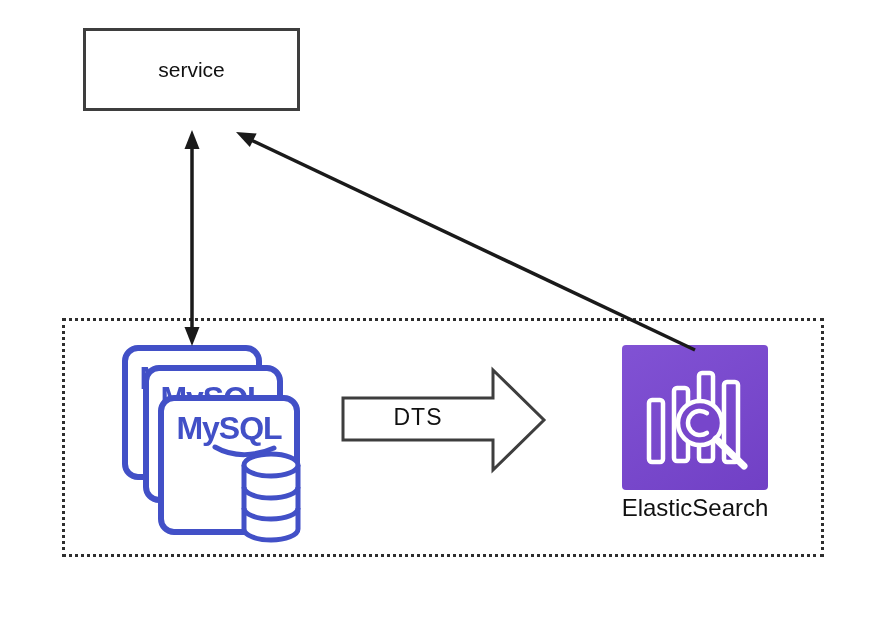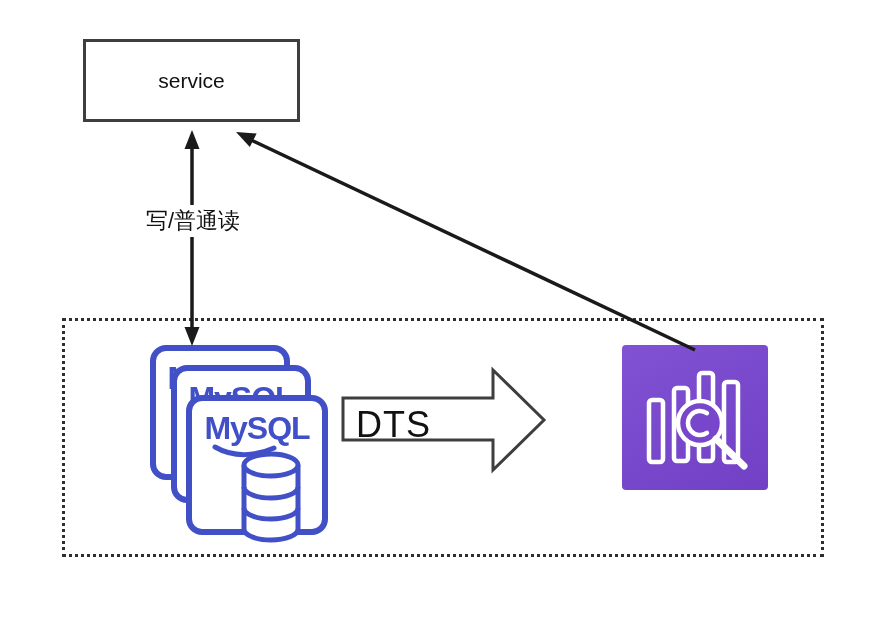--- a/index.html
+++ b/index.html
@@ -13,42 +13,42 @@
   *{box-sizing:border-box;margin:0;padding:0;}
   html,body{background:#ffffff;}
   body{font-family:"Liberation Sans","DejaVu Sans",sans-serif;color:#111;}
   .canvas{position:relative;width:870px;height:622px;background:#fff;overflow:hidden;}
 
   
   .dotted-box{position:absolute;left:62px;top:318px;width:762px;height:239px;
     border:3px dotted #2e2e2e;background:transparent;}
 
   
-  .service-box{position:absolute;left:83px;top:39px;width:217px;height:83px;
+  .service-box{position:absolute;left:83px;top:28px;width:217px;height:83px;
     border:3px solid var(--border-gray);background:#fff;
     display:flex;flex-direction:column;align-items:center;justify-content:center;
     font-size:21px;line-height:1.32;z-index:6;text-align:center;}
 
   
   .connectors{position:absolute;left:0;top:0;z-index:4;pointer-events:none;}
   .stroke-line{stroke:var(--line);fill:none;}
   .head{fill:var(--line);stroke:none;}
   .block-arrow{fill:#ffffff;stroke:var(--border-gray);stroke-width:3;stroke-linejoin:miter;}
 
   
   .edge-label{position:absolute;background:#fff;font-size:22px;color:#111;
     z-index:5;padding:1px 3px;white-space:nowrap;}
   .label-write{left:140px;top:205px;width:106px;text-align:center;}
   .label-complex{left:374px;top:205px;width:104px;text-align:center;}
-  .label-dts{left:353px;top:403px;width:130px;font-size:36px;
+  .label-dts{left:353px;top:403px;width:130px;text-align:center;font-size:23px;
     background:transparent;letter-spacing:1px;}
 
   
   .mysql-card{position:absolute;border:6px solid var(--mysql-blue);border-radius:16px;
-    background:#fff;overflow:hidden;margin-left:28px;}
+    background:#fff;overflow:hidden;}
   .card-back{left:122px;top:345px;width:140px;height:135px;z-index:1;}
   .card-mid{left:143px;top:365px;width:140px;height:138px;z-index:2;}
   .card-front{left:158px;top:395px;width:142px;height:140px;z-index:3;}
   .mysql-text{display:block;margin-top:9px;text-align:center;
     font-weight:bold;font-size:32px;letter-spacing:-1px;color:var(--mysql-blue);}
   .mysql-swoosh{position:absolute;left:212px;top:443px;z-index:3;}
   .swoosh-path{stroke:var(--mysql-blue);stroke-width:5;fill:none;stroke-linecap:round;}
   .db-cylinder{position:absolute;left:239px;top:450px;z-index:3;}
   .cyl{stroke:var(--mysql-blue);stroke-width:5;fill:#ffffff;}
   .cyl-line{stroke:var(--mysql-blue);stroke-width:5;fill:none;}
@@ -86,21 +86,20 @@
 
     <g>
       <polygon class="block-arrow" points="343,398 493,398 493,370 544,420 493,470 493,440 343,440"></polygon>
     </g>
   </svg>
 
   <div class="service-box">
     <div>service</div>
   </div>
 
-  <div class="edge-label label-write">写/普通读</div>
   <div class="edge-label label-dts">DTS</div>
 
   <div class="mysql-card card-back">
     <span class="mysql-text">MySQL</span>
   </div>
   <div class="mysql-card card-mid">
     <span class="mysql-text">MySQL</span>
   </div>
   <div class="mysql-card card-front">
     <span class="mysql-text">MySQL</span>
@@ -119,14 +118,15 @@
     <svg width="146" height="145" viewBox="0 0 146 145">
       <rect class="es-bar" x="27" y="55" width="14" height="62" rx="3"></rect>
       <rect class="es-bar" x="52" y="43" width="14" height="73" rx="3"></rect>
       <rect class="es-bar" x="77" y="28" width="14" height="88" rx="3"></rect>
       <rect class="es-bar" x="102" y="37" width="14" height="80" rx="3"></rect>
       <circle class="es-lens" cx="78" cy="78" r="22"></circle>
       <path class="es-arc" d="M84.9,68.2 A12,12 0 1 0 84.9,87.8"></path>
       <line class="es-handle" x1="94" y1="94" x2="122" y2="121"></line>
     </svg>
   </div>
+  <div class="es-label">ElasticSearch</div>
 
 </div>
 
 </body></html>

